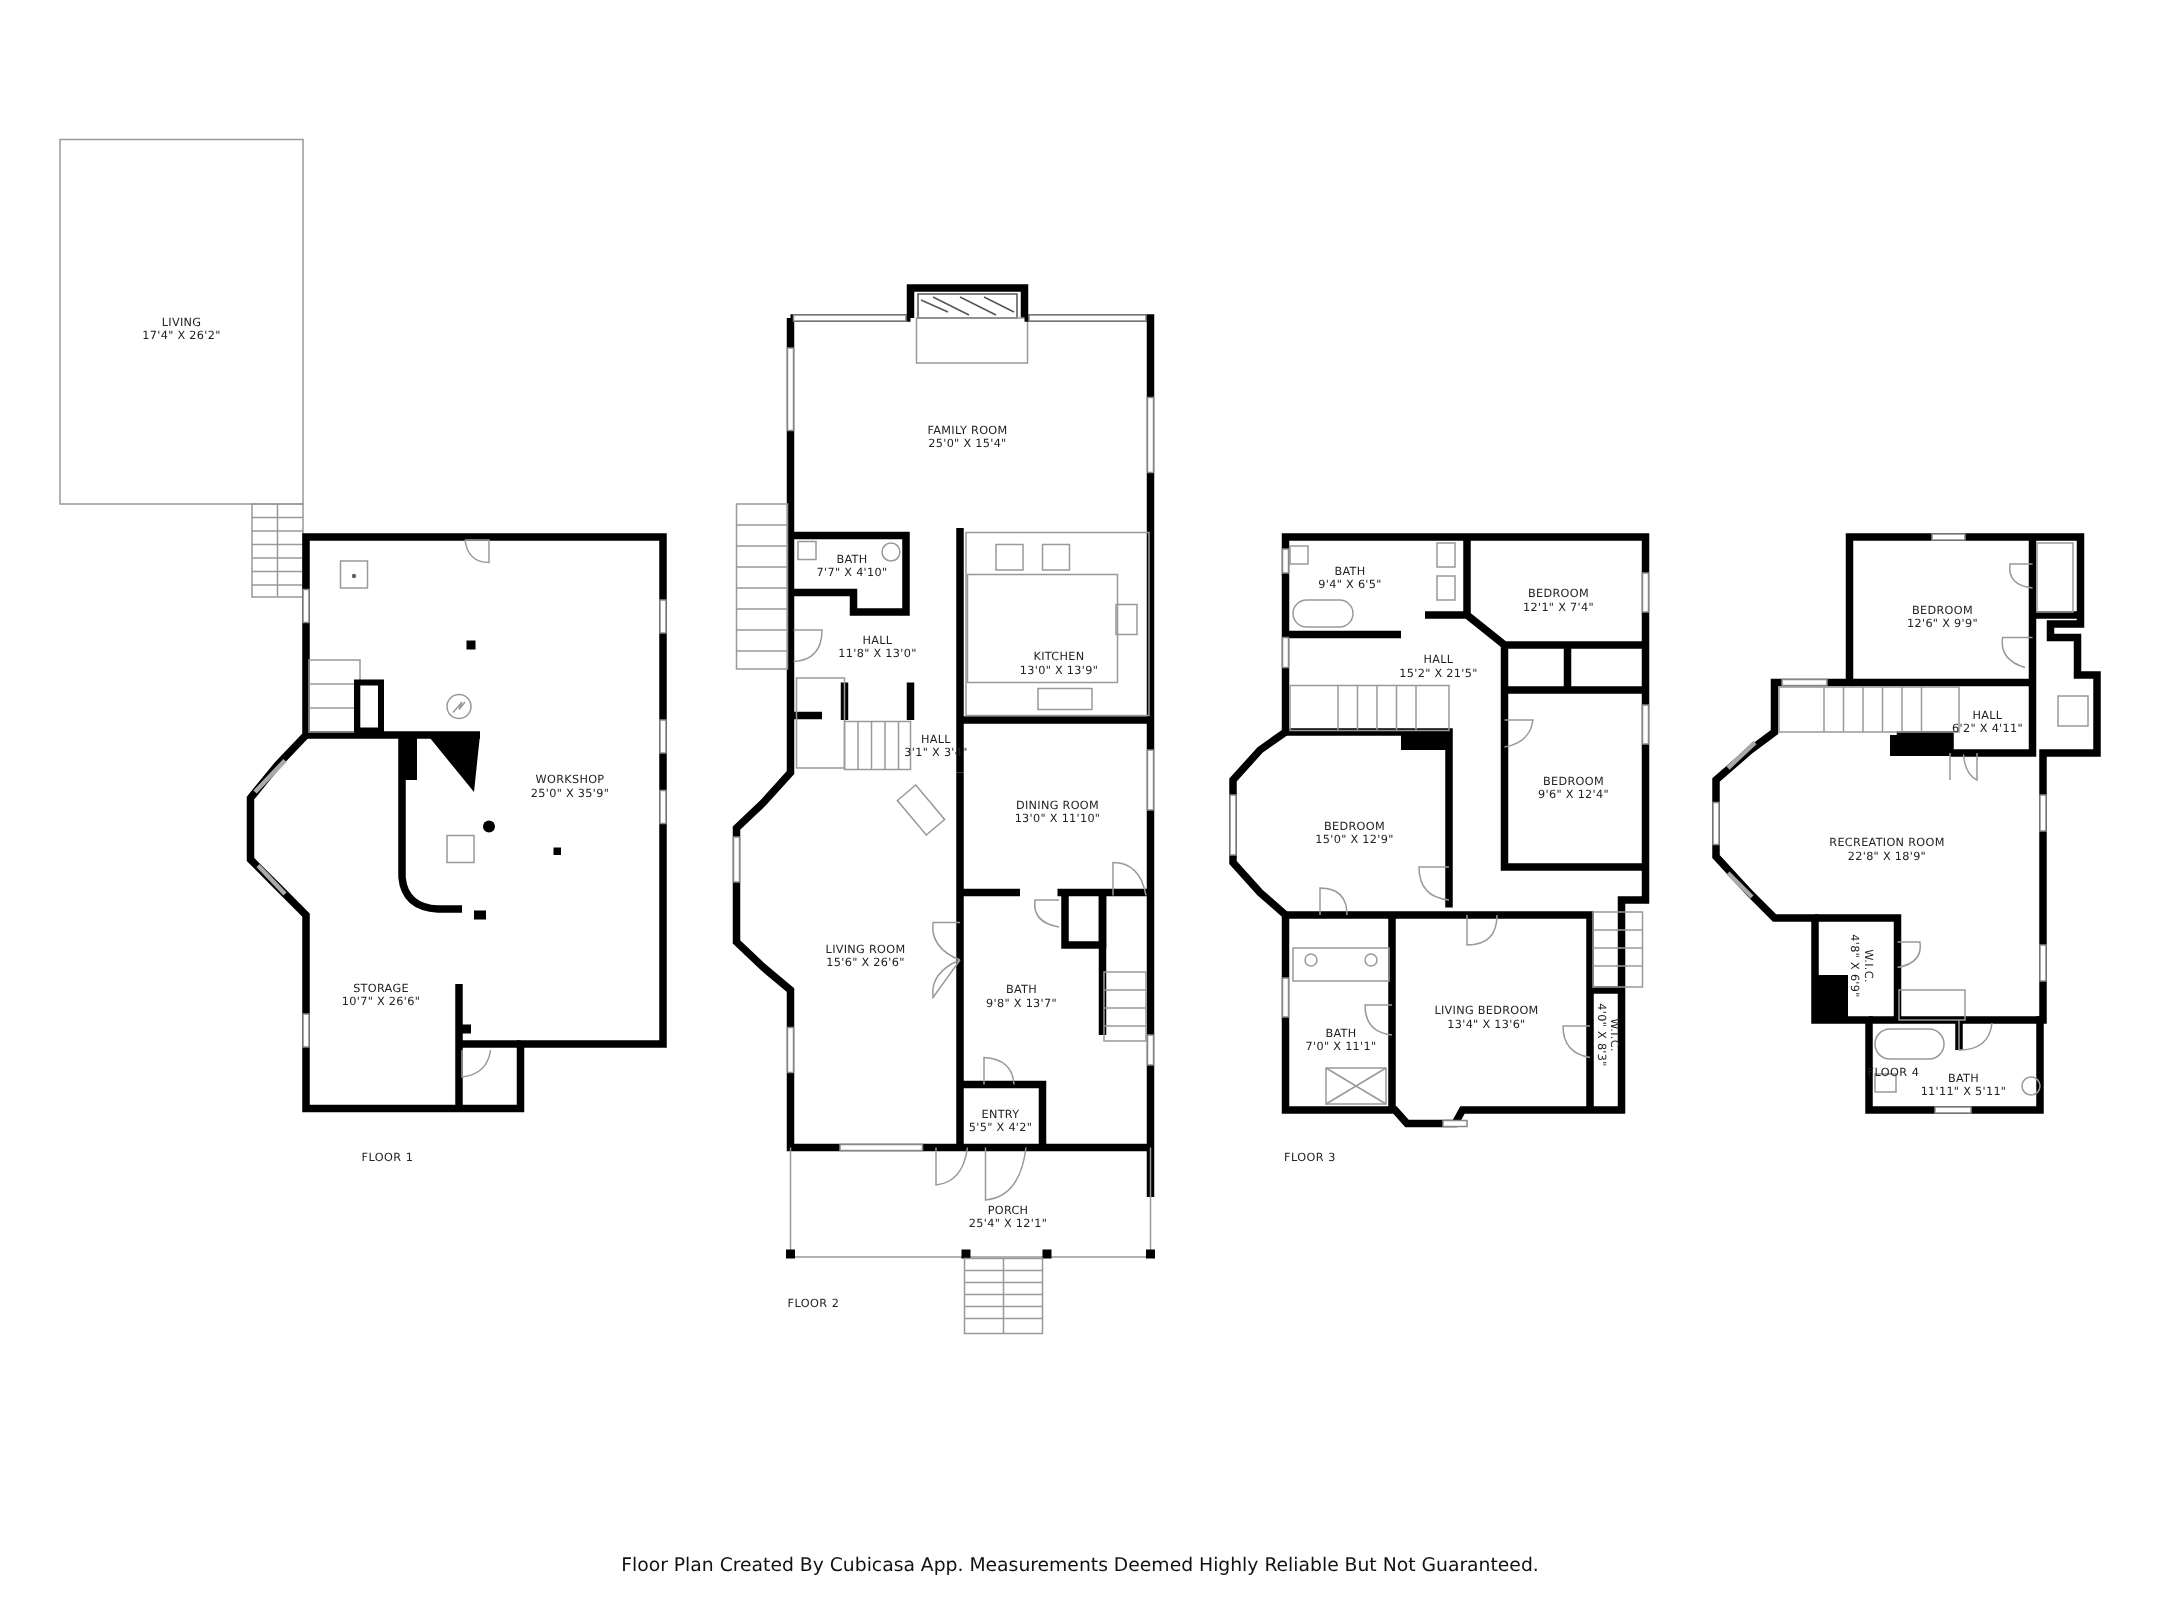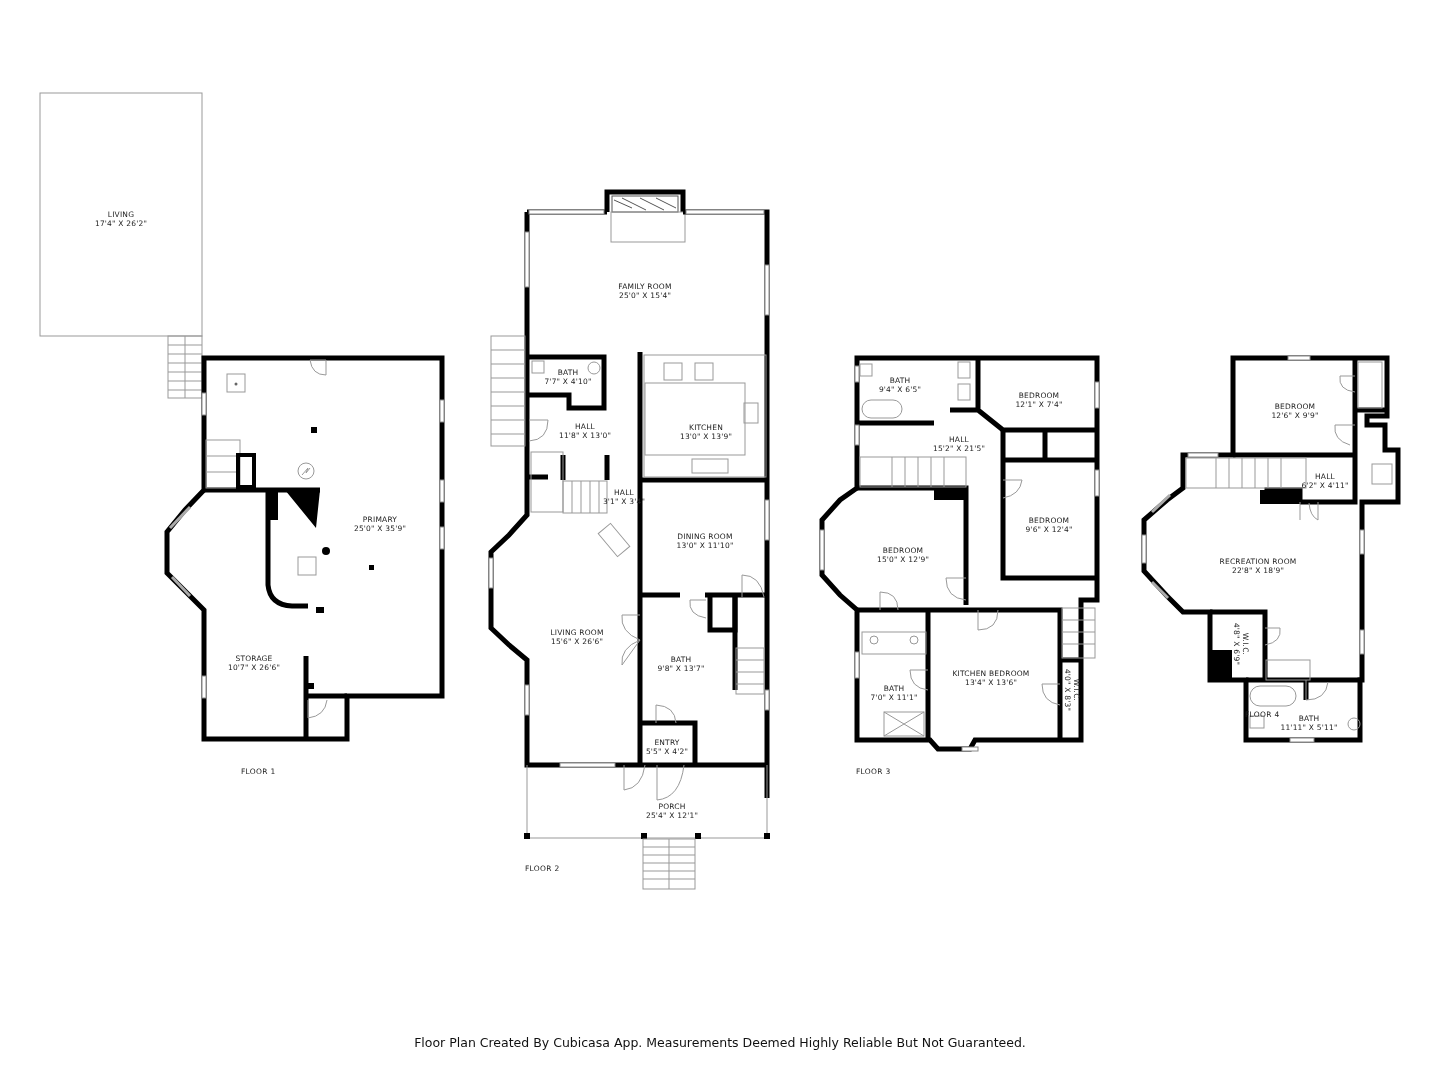--- a/index.html
+++ b/index.html
@@ -246,37 +246,37 @@
   </g>
 </svg>
 
 <div id="labels">
     <div class="floor-lbl" style="left: 202px; top: 767px; padding-left: 39px;">FLOOR 1</div>
     <div class="lbl" style="left: 121px; top: 210px;">
       <div>LIVING</div>
       <div>17'4" X 26'2"</div>
     </div>
     <div class="lbl" style="left: 380px; top: 515px;">
-      <div>PRIMARY</div>
+      <div>WORKSHOP</div>
       <div>25'0" X 35'9"</div>
     </div>
     <div class="lbl" style="left: 254px; top: 654px;">
       <div>STORAGE</div>
       <div>10'7" X 26'6"</div>
     </div>
     <div class="floor-lbl" style="left: 525px; top: 864px;">FLOOR 2</div>
     <div class="lbl" style="left: 645px; top: 282px;">
       <div>FAMILY ROOM</div>
       <div>25'0" X 15'4"</div>
     </div>
     <div class="lbl" style="left: 568px; top: 368px;">
       <div>BATH</div>
       <div>7'7" X 4'10"</div>
     </div>
-    <div class="lbl" style="left: 706px; top: 423px;">
+    <div class="lbl" style="left: 706px; top: 433px;">
       <div>KITCHEN</div>
       <div>13'0" X 13'9"</div>
     </div>
     <div class="lbl" style="left: 585px; top: 422px;">
       <div>HALL</div>
       <div>11'8" X 13'0"</div>
     </div>
     <div class="lbl" style="left: 624px; top: 488px;">
       <div>HALL</div>
       <div>3'1" X 3'4"</div>
@@ -316,21 +316,21 @@
     </div>
     <div class="lbl" style="left: 1049px; top: 516px;">
       <div>BEDROOM</div>
       <div>9'6" X 12'4"</div>
     </div>
     <div class="lbl" style="left: 903px; top: 546px;">
       <div>BEDROOM</div>
       <div>15'0" X 12'9"</div>
     </div>
     <div class="lbl" style="left: 991px; top: 669px;">
-      <div>KITCHEN BEDROOM</div>
+      <div>LIVING BEDROOM</div>
       <div>13'4" X 13'6"</div>
     </div>
     <div class="lbl" style="left: 894px; top: 684px;">
       <div>BATH</div>
       <div>7'0" X 11'1"</div>
     </div>
     <div class="lbl" style="left: 1072px; top: 690px; transform: translate(-50%, -50%) rotate(90deg);">
       <div>W.I.C.</div>
       <div>4'0" X 8'3"</div>
     </div>

